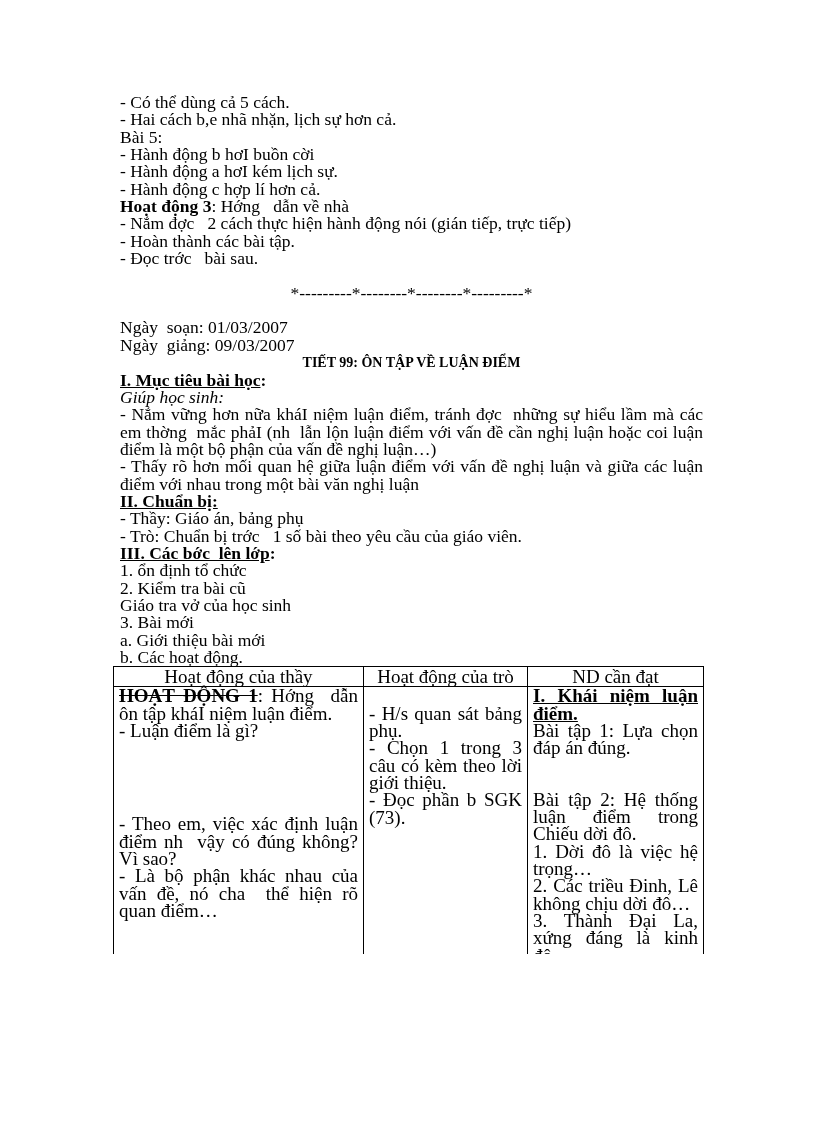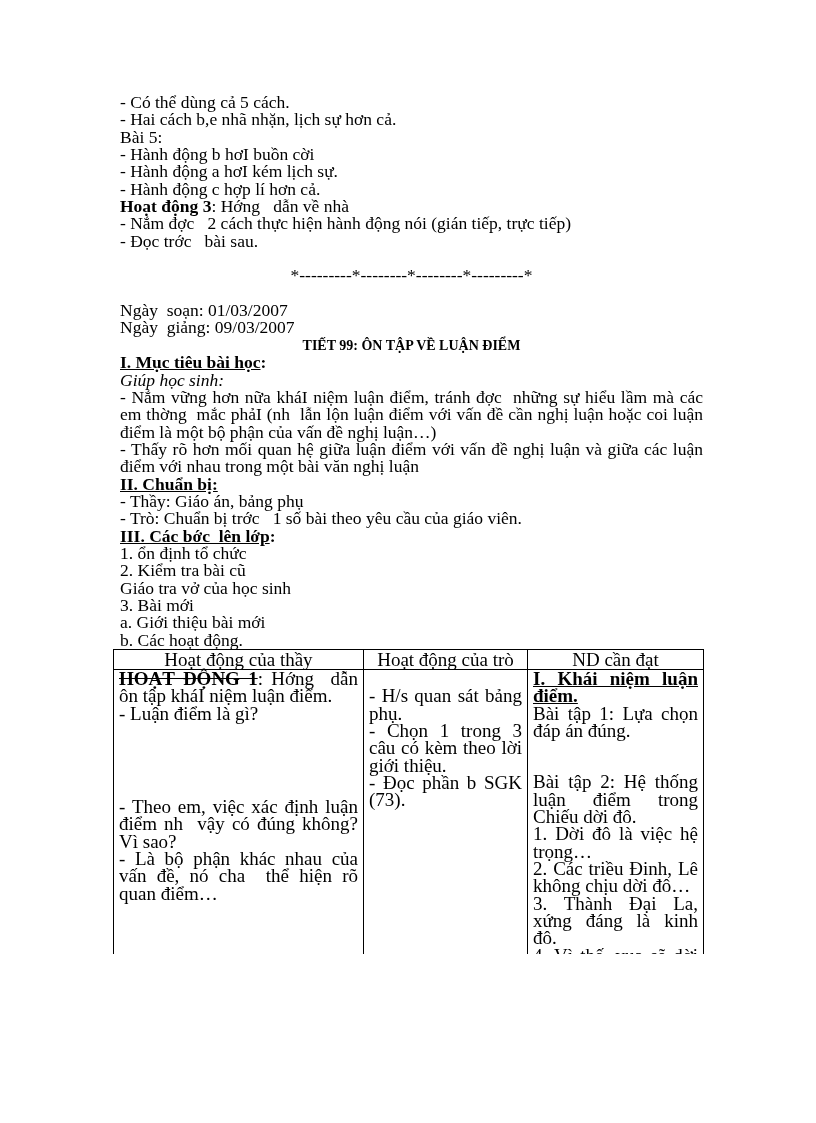--- a/index.html
+++ b/index.html
@@ -69,20 +69,21 @@
     <div class="ln">- Có thể dùng cả 5 cách.</div>
     <div class="ln">- Hai cách b,e nhã nhặn, lịch sự hơn cả.</div>
     <div class="ln">Bài 5:</div>
     <div class="ln">- Hành động b hơI buồn cời</div>
     <div class="ln">- Hành động a hơI kém lịch sự.</div>
     <div class="ln">- Hành động c hợp lí hơn cả.</div>
     <div class="ln">
       <span class="b">Hoạt động 3</span><span>: Hớng&nbsp;&nbsp; dẫn về nhà</span>
     </div>
     <div class="ln">- Nắm đợc&nbsp;&nbsp; 2 cách thực hiện hành động nói (gián tiếp, trực tiếp)</div>
+    <div class="ln">- Hoàn thành các bài tập.</div>
     <div class="ln">- Đọc trớc&nbsp;&nbsp; bài sau.</div>
 
     <div class="blank"></div>
     <div class="ln ctr">*---------*--------*--------*---------*</div>
     <div class="blank"></div>
 
     <div class="ln">Ngày&nbsp; soạn: 01/03/2007</div>
     <div class="ln">Ngày&nbsp; giảng: 09/03/2007</div>
     <div class="ln ctr b title">TIẾT 99: ÔN TẬP VỀ LUẬN ĐIỂM</div>
 

